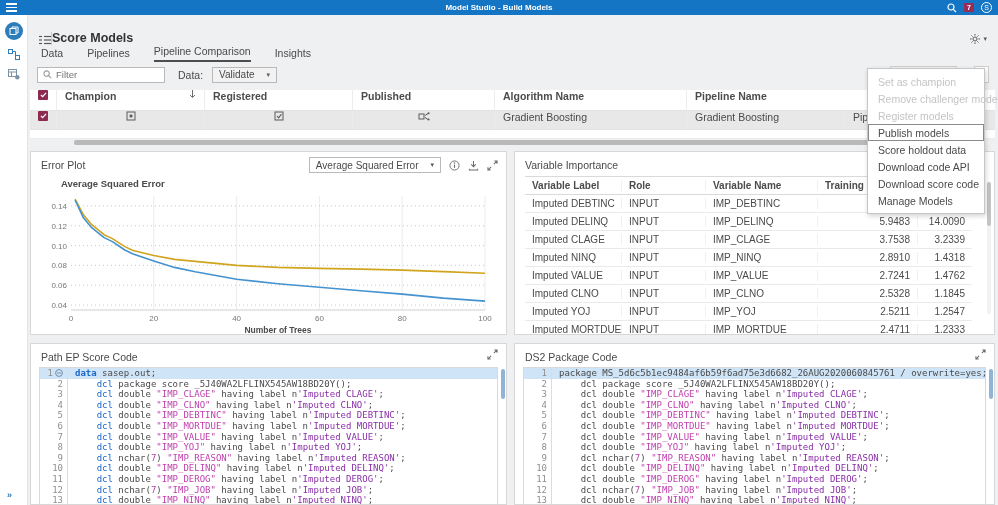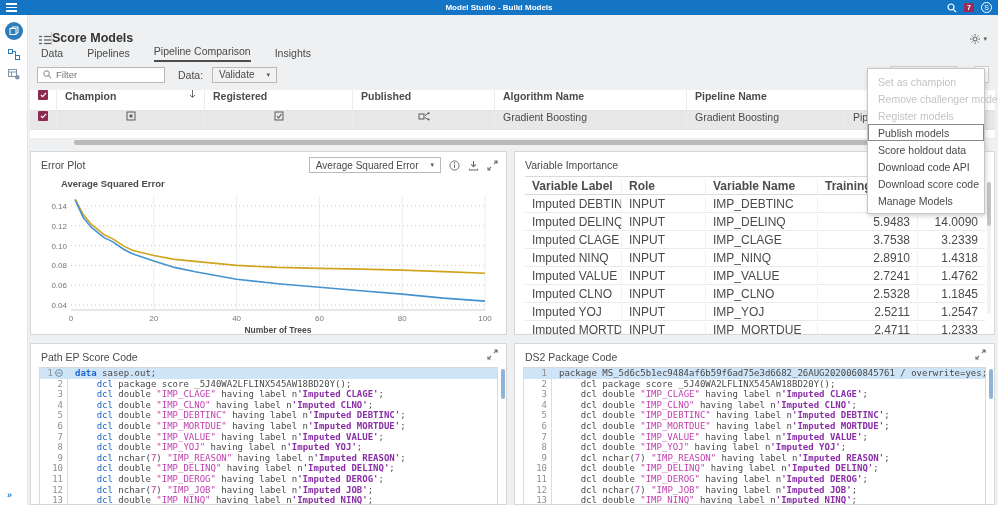--- a/index.html
+++ b/index.html
@@ -52,38 +52,38 @@
   .checkbox{width:10px;height:10px;background:#8d2a50;border-radius:1px;display:flex;align-items:center;justify-content:center}
   .hscroll{height:5px;background:#f3f3f3;margin:1px 8px 0 46px;border-radius:2px}
   .hscroll div{height:100%;width:97%;background:#b9b9b9;border-radius:2px}
   
   .panels{flex:1;display:grid;grid-template-columns:477px 1fr;grid-template-rows:184px 1fr;gap:8px 7px;margin:6px 3px 0 2px;min-height:0}
   .panel{background:#fff;border:1px solid #d7d7d7;overflow:hidden;position:relative}
   .panel-title{font-size:10.5px;color:#4a4a4a;padding:7px 10px 3px}
   .panel-controls{position:absolute;top:5px;right:8px;display:flex;align-items:center;gap:8px}
   .chart-title{font-size:9.5px;font-weight:bold;color:#4a4a4a;margin:4px 0 0 30px}
   
-  .vi-table{margin:2px 9px 0 10px;font-size:12px}
+  .vi-table{margin:2px 22px 0 10px;font-size:10px}
   .vi-row{display:grid;grid-template-columns:96px 84px 112px 100px 1fr;border-bottom:1px solid #eaeaea;height:18px;align-items:center}
   .vi-row.head{font-weight:bold;color:#4c4c4c;border-top:1px solid #dadada;border-bottom:1px solid #dadada;height:19px}
   .vi-cell{padding:0 7px;overflow:hidden;white-space:nowrap;border-left:1px solid #f0f0f0}
   .vi-cell:first-child{border-left:none}
   .vi-cell.right{text-align:right}
   .vscroll{position:absolute;right:3px;top:30px;width:4px;height:132px;background:#f2f2f2;border-radius:2px}
   .vscroll div{width:100%;height:44px;background:#c4c4c4;border-radius:2px}
   
   .code-area{position:absolute;top:23px;left:8px;right:8px;bottom:0;border:1px solid #d9d9d9;border-bottom:none;overflow:hidden;font-family:"DejaVu Sans Mono",monospace;font-size:9px;line-height:10.6px;background:#fff}
   .code-row{display:flex}
   .code-row.hl{background:#cfe4f6}
   .ln{width:28px;flex:none;text-align:right;padding-right:4px;color:#8f8f8f;border-right:1px solid #dcdcdc;display:flex;justify-content:flex-end;align-items:center;gap:2px}
   .code-text{white-space:pre;padding-left:7px;color:#4a4a4a}
   .c-kw{color:#1a66c9}
   .c-kwb{color:#1a66c9;font-weight:bold}
   .c-str{color:#c03fae}
-  .c-lbl{color:#8a2fa8;font-weight:bold}
+  .c-lbl{color:#8a2fa8;font-weight:normal}
   .c-num{color:#c03fae}
   .code-scroll{position:absolute;right:1px;top:25px;width:4px;height:30px;background:#8fb4d6;border-radius:2px}
   
   .context-menu{position:absolute;top:68px;right:13px;width:118px;background:#fff;border:1px solid #c6c6c6;box-shadow:1px 2px 5px rgba(0,0,0,.18);z-index:50;padding:4px 0;list-style:none}
   .context-menu li{font-size:10.5px;color:#4a4a4a;padding:0 10px;height:17px;display:flex;align-items:center;white-space:nowrap;cursor:pointer}
   .context-menu li.disabled{color:#c4c4c4}
   .context-menu li.focused{outline:1px solid #8a8a8a;outline-offset:-1px}
   svg{display:block}
 </style>
 </head>

